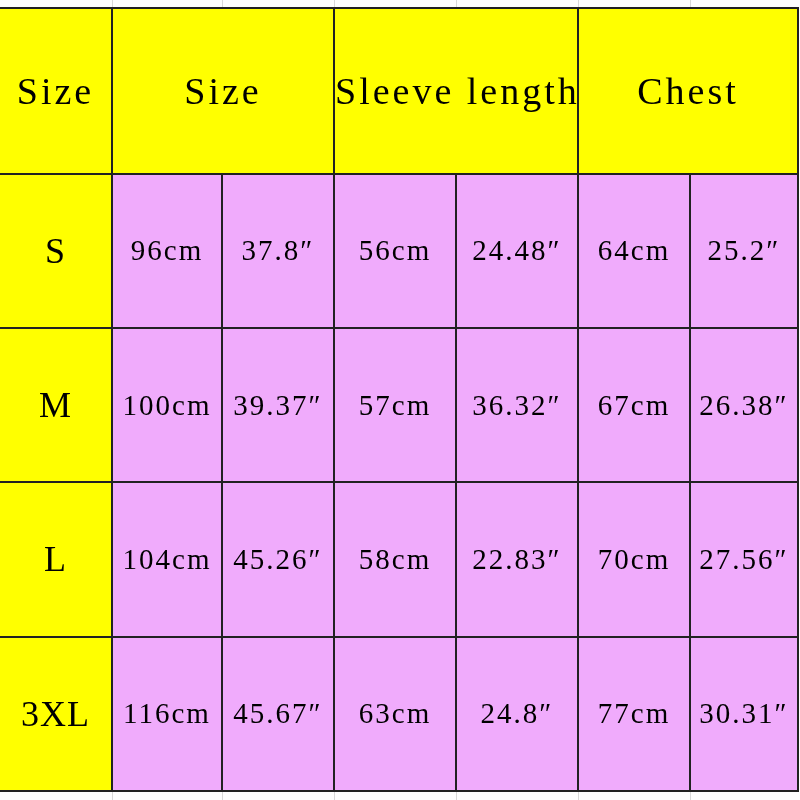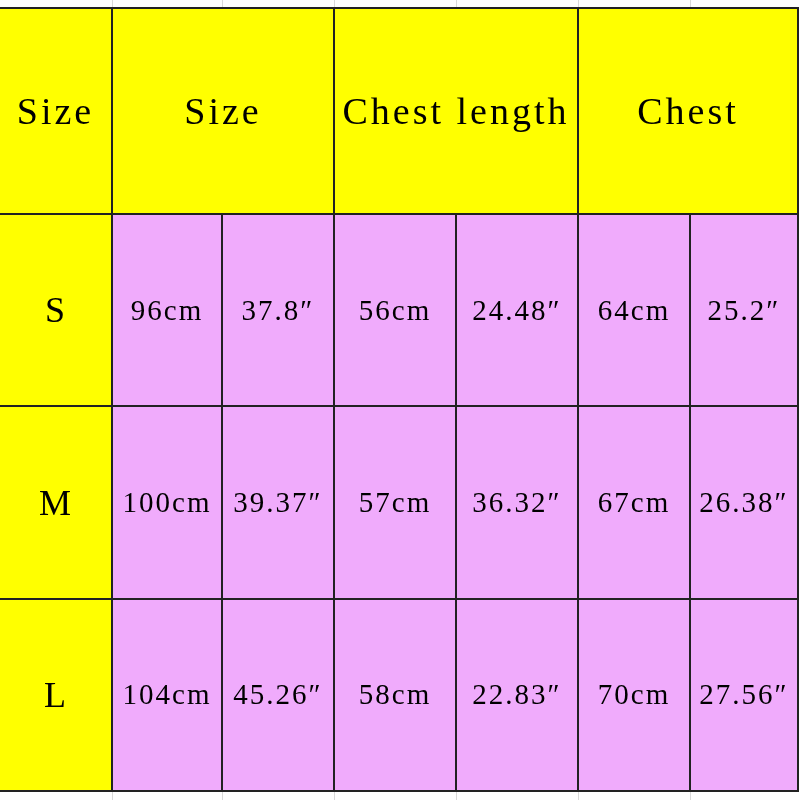--- a/index.html
+++ b/index.html
@@ -90,21 +90,21 @@
       <col style="width:122px">
       <col style="width:122px">
       <col style="width:112px">
       <col style="width:108px">
     </colgroup>
 
     <tbody>
         <tr class="header-row">
       <th class="header-cell">Size</th>
       <th class="header-cell" colspan="2">Size</th>
-      <th class="header-cell" colspan="2">Chest length</th>
+      <th class="header-cell" colspan="2">Sleeve length</th>
       <th class="header-cell" colspan="2">Chest</th>
     </tr>
 
     <tr class="data-row">
       <td class="size-cell">S</td>
       <td class="value-cell">96cm</td>
       <td class="value-cell">37.8″</td>
       <td class="value-cell">56cm</td>
       <td class="value-cell">24.48″</td>
       <td class="value-cell">64cm</td>
@@ -126,20 +126,29 @@
       <td class="value-cell">104cm</td>
       <td class="value-cell">45.26″</td>
       <td class="value-cell">58cm</td>
       <td class="value-cell">22.83″</td>
       <td class="value-cell">70cm</td>
       <td class="value-cell">27.56″</td>
     </tr>
 
 
 
+    <tr class="data-row">
+      <td class="size-cell">3XL</td>
+      <td class="value-cell">116cm</td>
+      <td class="value-cell">45.67″</td>
+      <td class="value-cell">63cm</td>
+      <td class="value-cell">24.8″</td>
+      <td class="value-cell">77cm</td>
+      <td class="value-cell">30.31″</td>
+    </tr>
   </tbody>
     </table>
 
   <div class="edge-strip bottom">
     <div class="stub" style="left:112px"></div>
     <div class="stub" style="left:222px"></div>
     <div class="stub" style="left:334px"></div>
     <div class="stub" style="left:456px"></div>
     <div class="stub" style="left:578px"></div>
     <div class="stub" style="left:690px"></div>

